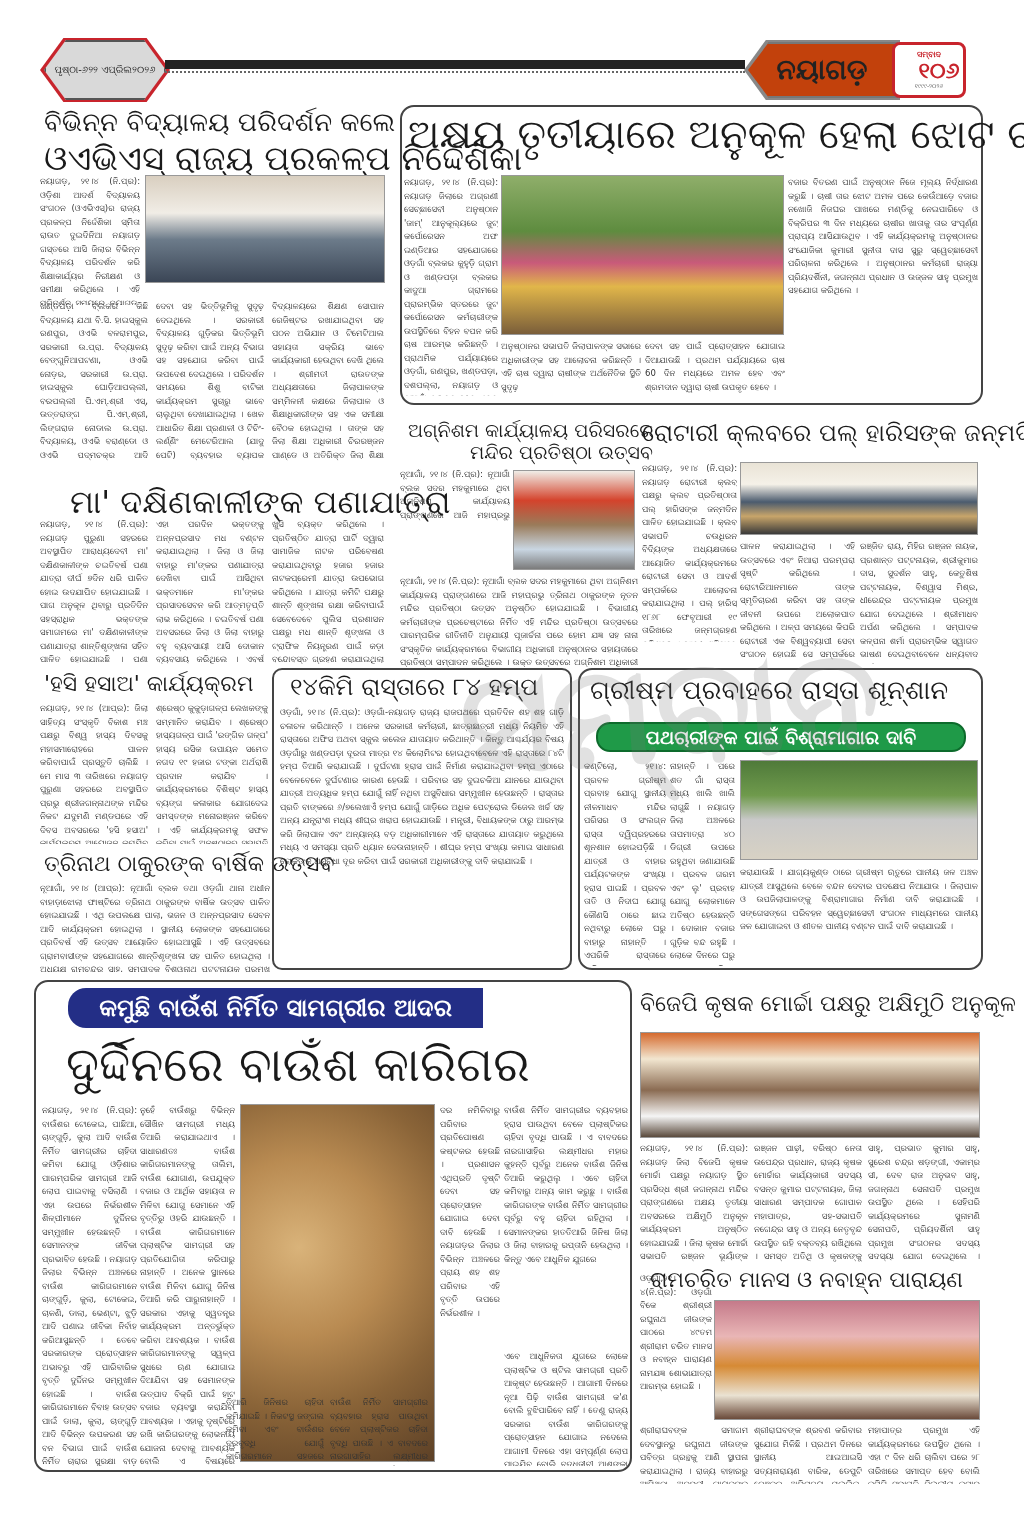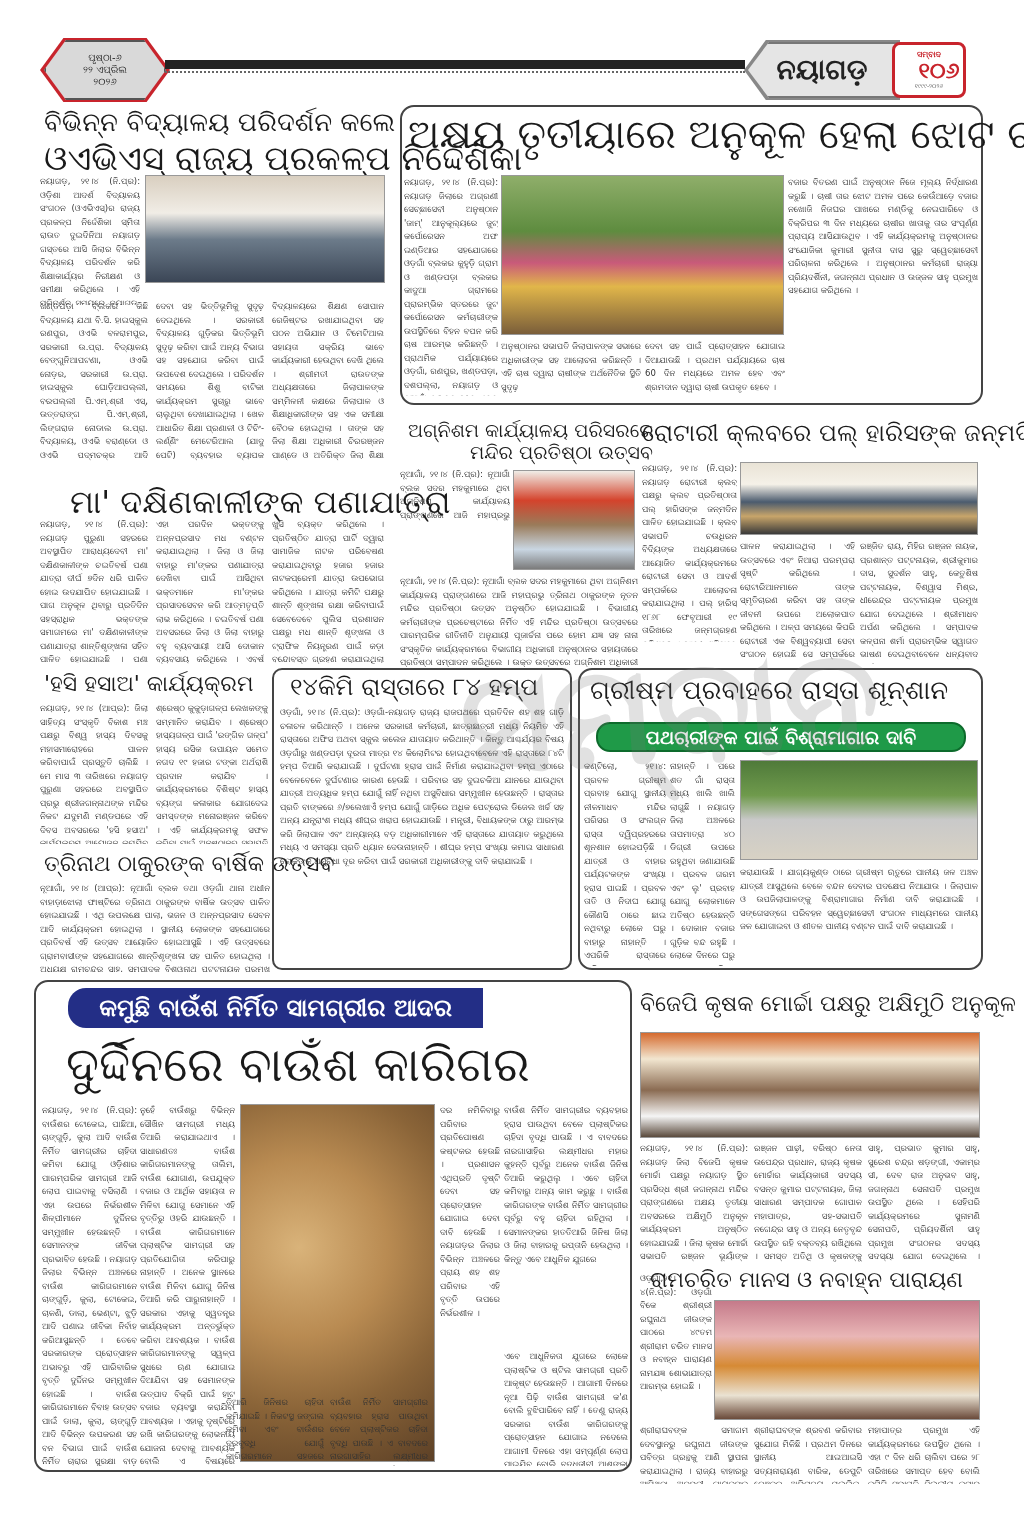--- a/index.html
+++ b/index.html
@@ -1,22 +1,22 @@
 <!DOCTYPE html>
 <html><head>
 <meta charset="utf-8">
 <style>
   * { box-sizing: border-box; margin: 0; padding: 0; }
   body { width: 1024px; height: 1520px; background: #ffffff; font-family: "DejaVu Sans", sans-serif; color: #222; position: relative; overflow: hidden; }
   .abs { position: absolute; }
-  .page-tag { left: 44px; top: 40px; width: 122px; height: 60px; background: #d9d9d9; border: 2px solid #555; clip-path: polygon(18% 0, 82% 0, 100% 50%, 82% 100%, 18% 100%, 0 50%); display:flex; flex-direction:column; align-items:center; justify-content:center; font-size: 10px; line-height: 12px; color:#222; }
+  .page-tag { left: 44px; top: 40px; width: 122px; height: 60px; background: #d9d9d9; border: 2px solid #555; clip-path: polygon(18% 0, 82% 0, 100% 50%, 82% 100%, 18% 100%, 0 50%); display:flex; flex-direction:row; align-items:center; justify-content:center; font-size: 10px; line-height: 12px; color:#222; }
   .page-tag-wrap { left: 40px; top: 38px; width: 130px; height: 64px; background: #c8242c; clip-path: polygon(18% 0, 82% 0, 100% 50%, 82% 100%, 18% 100%, 0 50%); }
   .top-rule { left: 165px; top: 60px; width: 580px; height: 9px; background: #222; }
   .top-rule-dots { left: 165px; top: 71px; width: 580px; height: 4px; border-top: 2px dotted #666; }
-  .section-tag { left: 748px; top: 42px; width: 150px; height: 56px; border: 2px solid #777; border-left: none; background:#e5e5e5; display:flex; align-items:center; justify-content:center; font-size: 28px; font-weight: bold; color:#222; clip-path: polygon(14% 0, 100% 0, 100% 100%, 14% 100%, 0 50%); }
+  .section-tag { left: 748px; top: 42px; width: 150px; height: 56px; border: 2px solid #777; border-left: none; background:#c2410c; display:flex; align-items:center; justify-content:center; font-size: 28px; font-weight: bold; color:#222; clip-path: polygon(14% 0, 100% 0, 100% 100%, 14% 100%, 0 50%); }
   .section-tag-border { left: 744px; top: 40px; width: 156px; height: 60px; background: #888; clip-path: polygon(14% 0, 100% 0, 100% 100%, 14% 100%, 0 50%); }
   .logo { left: 892px; top: 42px; width: 74px; height: 56px; border: 3px solid #c8242c; border-radius: 8px; background:#fff; display:flex; flex-direction:column; align-items:center; justify-content:center; }
   .logo .l1 { font-size: 8px; color:#c8242c; font-weight:bold; }
   .logo .l2 { font-size: 22px; color:#c8242c; font-weight:bold; line-height: 22px; margin-left: 20px; }
   .logo .l3 { font-size: 6px; color:#555; }
 
   .hl { font-weight: normal; color: #1a1a1a; line-height: 1.1; white-space: nowrap; }
   .body-text { font-size: 8.5px; line-height: 13.5px; color:#333; text-align: justify; overflow: hidden; }
   .photo { background: linear-gradient(135deg,#6b8f4e,#a9b98c 40%,#c5a27c 70%,#7d6a5a); border: 1px solid #999; }
   .photo.meeting { background: linear-gradient(180deg,#d9cfc0 0%,#f1ede6 35%,#6c7b8a 60%,#3b4656 100%); }

